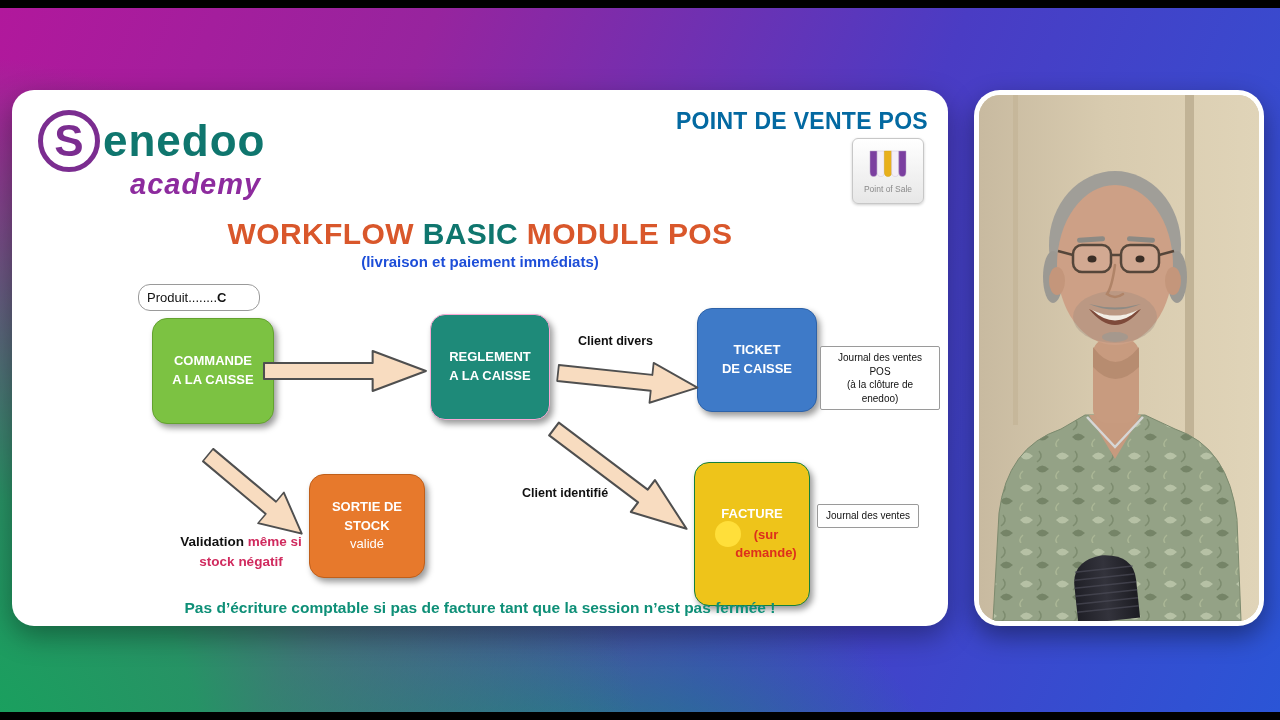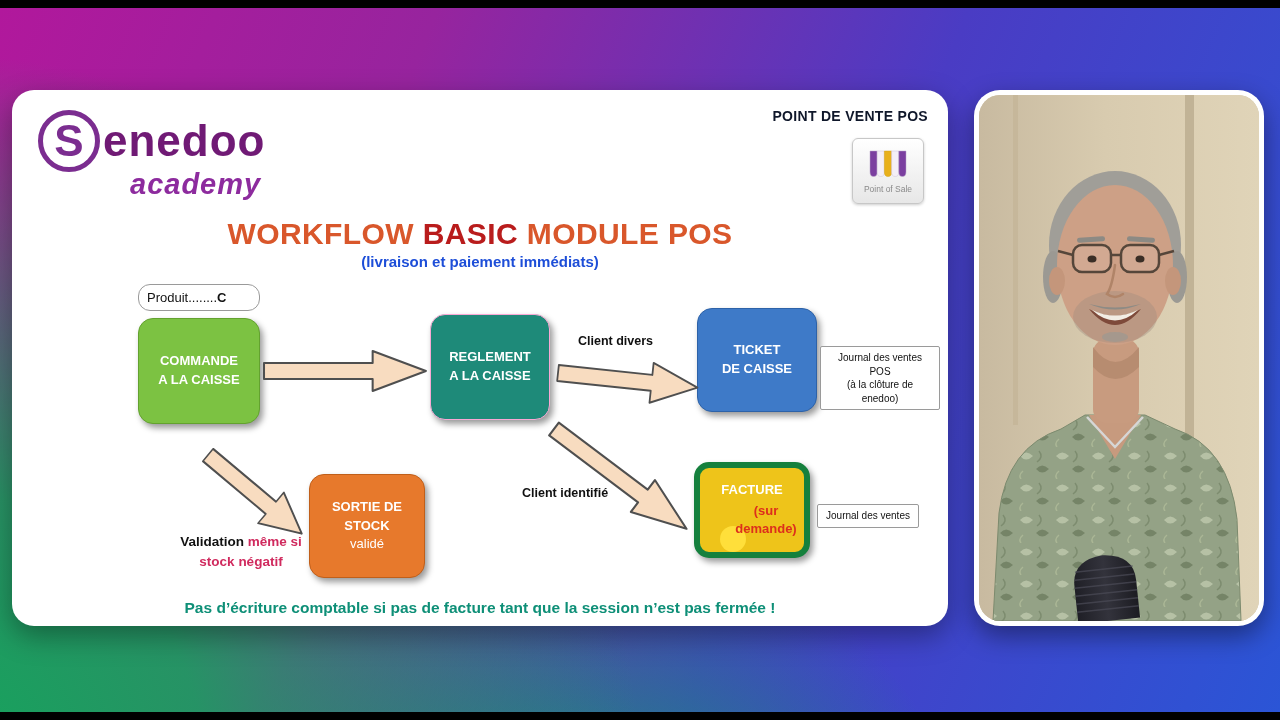--- a/index.html
+++ b/index.html
@@ -20,55 +20,55 @@
     position:absolute; left:12px; top:90px; width:936px; height:536px;
     background:#ffffff; border-radius:22px; box-shadow:0 10px 28px rgba(0,0,0,0.35);
   }
   .logo { position:absolute; left:26px; top:20px; }
   .logo-row { display:flex; align-items:center; }
   .logo-initial {
     width:62px; height:62px; border:5px solid #7b2d90; border-radius:50%;
     color:#7b2d90; font-size:44px; font-weight:bold; display:flex; align-items:center; justify-content:center;
     background:#fff;
   }
-  .logo-rest { font-size:44px; font-weight:600; color:#701a75; margin-left:3px; letter-spacing:1px; }
+  .logo-rest { font-size:44px; font-weight:600; color:#0f766e; margin-left:3px; letter-spacing:1px; }
   .logo-tagline { color:#8d2b9e; font-size:29px; font-weight:bold; font-style:italic; margin:-4px 0 0 92px; letter-spacing:1px; }
 
-  .pos-title { position:absolute; right:20px; top:18px; font-size:14px; font-weight:bold; color:#0f172a; letter-spacing:0.3px; }
+  .pos-title { position:absolute; right:20px; top:18px; font-size:23px; font-weight:bold; color:#0369a1; letter-spacing:0.3px; }
   .pos-icon-card {
     position:absolute; right:24px; top:48px; width:72px; height:66px;
     border:1px solid #c7c7c7; border-radius:6px; background:linear-gradient(#ffffff, #e7e7e7);
     box-shadow:0 1px 3px rgba(0,0,0,0.2);
     display:flex; flex-direction:column; align-items:center; justify-content:center; gap:3px;
   }
   .pos-icon-caption { font-size:8.5px; color:#8a8a8a; }
 
   .main-title { position:absolute; left:0; top:127px; width:100%; text-align:center; font-size:30px; font-weight:800; letter-spacing:0.4px; }
-  .t-orange { color:#d9572b; } .t-teal { color:#b91c1c; }
+  .t-orange { color:#d9572b; } .t-teal { color:#0f766e; }
   .subtitle { position:absolute; left:0; top:163px; width:100%; text-align:center; font-size:15px; font-weight:bold; color:#1d4ed8; }
 
   .produit-box {
     position:absolute; left:126px; top:194px; width:122px; height:27px;
     border:1px solid #9a9a9a; border-radius:12px; background:#fff;
     font-size:13px; color:#111; padding:5px 8px;
   }
   .produit-box b { font-weight:bold; }
 
   .fbox {
     position:absolute; border-radius:15px; color:#fff; font-weight:bold;
     display:flex; flex-direction:column; align-items:center; justify-content:center;
     text-align:center; font-size:13px; line-height:1.45;
     box-shadow:3px 4px 6px rgba(0,0,0,0.4);
   }
   .pre { white-space:pre-line; }
-  .box-commande { left:126px; top:228px; width:122px; height:106px; background:#7cc242; border:1px solid #63a22f;text-align:center; }
+  .box-commande { left:140px; top:228px; width:122px; height:106px; background:#7cc242; border:1px solid #63a22f;text-align:center; }
   .box-reglement { left:418px; top:224px; width:120px; height:106px; background:#1e8a79; border:1px solid #f9a8d4; }
   .box-ticket { left:685px; top:218px; width:120px; height:104px; background:#3e7ac8; border:1px solid #2d62a8; }
   .box-sortie { left:297px; top:384px; width:116px; height:104px; background:#e7792c; border:1px solid #c05f1a; }
-  .box-facture { left:682px; top:372px; width:116px; height:96px; background:#eec41a; border:6px solid #15803d; position:absolute; }
+  .box-facture { left:682px; top:372px; width:116px; height:144px; background:#eec41a; border:1px solid #15803d; position:absolute; }
   .sortie-sub { font-weight:normal; }
   .facture-sub { color:#dd2f1c; margin-top:2px; position:relative; z-index:2;margin-left:28px; }
   .facture-title { position:relative; z-index:2; }
   .facture-dot { position:absolute; left:20px; top:58px; width:26px; height:26px; border-radius:50%; background:#ffdf3a; z-index:1; }
 
   .flow-label { position:absolute; font-size:12.5px; font-weight:bold; color:#101010; }
   .lbl-client-divers { left:566px; top:244px; }
   .lbl-client-identifie { left:510px; top:396px; }
 
   .note-box {

